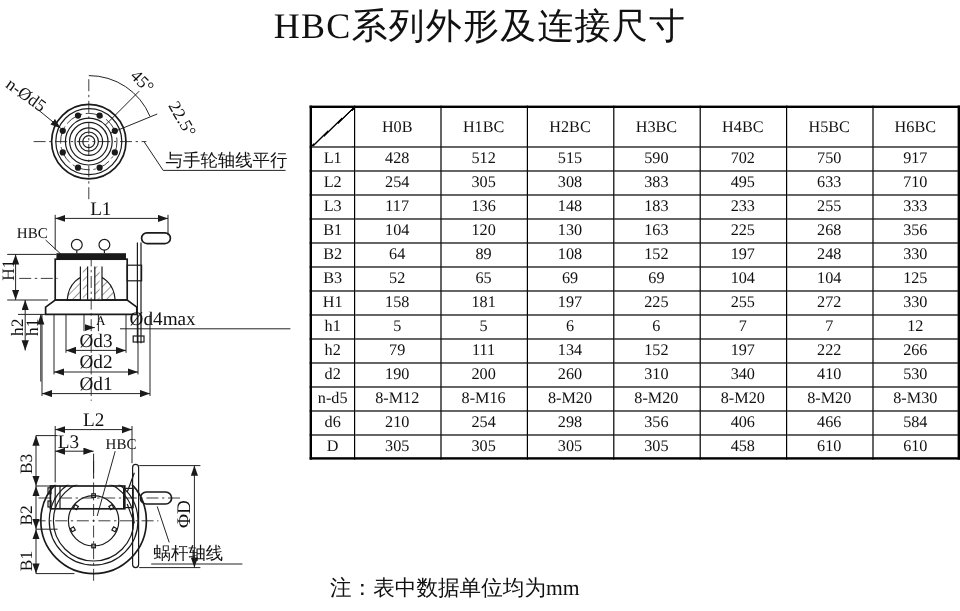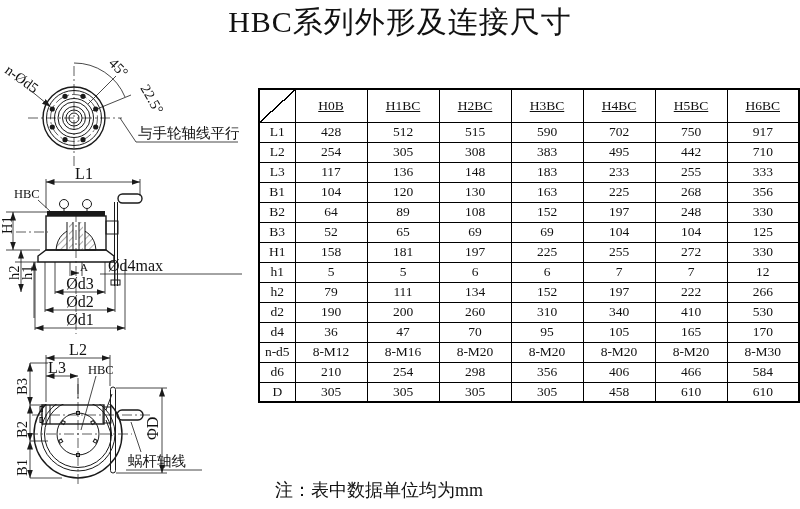--- a/index.html
+++ b/index.html
@@ -24,21 +24,21 @@
   .dimtxt-s { font-size:14.5px; }
   .lbl-s    { font-size:12.5px; }
 
   table.dim-table { position:absolute; left:258px; top:88px; border-collapse:collapse;
                     border:2px solid #000; table-layout:fixed; background:#fff; }
   .dim-table th, .dim-table td { border:1px solid #000; text-align:center; vertical-align:middle;
                     font-weight:400; font-size:13.5px; padding:0; font-family:"Liberation Serif", serif; }
   .dim-table thead tr { height:33px; }
   .dim-table tbody tr { height:20px; }
   .dim-table .corner, .dim-table tbody th { width:36px; }
-  .dim-table thead th.colhead { width:72px;text-decoration:underline; }
+  .dim-table thead th.colhead { width:72px; }
   .corner { background:linear-gradient(to bottom right,
             transparent calc(50% - 0.7px), #000 calc(50% - 0.7px),
             #000 calc(50% + 0.7px), transparent calc(50% + 0.7px)); }
 
   .note { position:absolute; left:275px; top:478px; font-size:18px; }
 </style>
 </head>
 <body>
 
 <h1 class="title">HBC系列外形及连接尺寸</h1>
@@ -283,21 +283,21 @@
         <td>750</td>
         <td>917</td>
       </tr>
       <tr>
         <th>L2</th>
         <td>254</td>
         <td>305</td>
         <td>308</td>
         <td>383</td>
         <td>495</td>
-        <td>442</td>
+        <td>633</td>
         <td>710</td>
       </tr>
       <tr>
         <th>L3</th>
         <td>117</td>
         <td>136</td>
         <td>148</td>
         <td>183</td>
         <td>233</td>
         <td>255</td>
@@ -367,30 +367,20 @@
         <th>d2</th>
         <td>190</td>
         <td>200</td>
         <td>260</td>
         <td>310</td>
         <td>340</td>
         <td>410</td>
         <td>530</td>
       </tr>
       <tr>
-        <th>d4</th>
-        <td>36</td>
-        <td>47</td>
-        <td>70</td>
-        <td>95</td>
-        <td>105</td>
-        <td>165</td>
-        <td>170</td>
-      </tr>
-      <tr>
         <th>n-d5</th>
         <td>8-M12</td>
         <td>8-M16</td>
         <td>8-M20</td>
         <td>8-M20</td>
         <td>8-M20</td>
         <td>8-M20</td>
         <td>8-M30</td>
       </tr>
       <tr>

